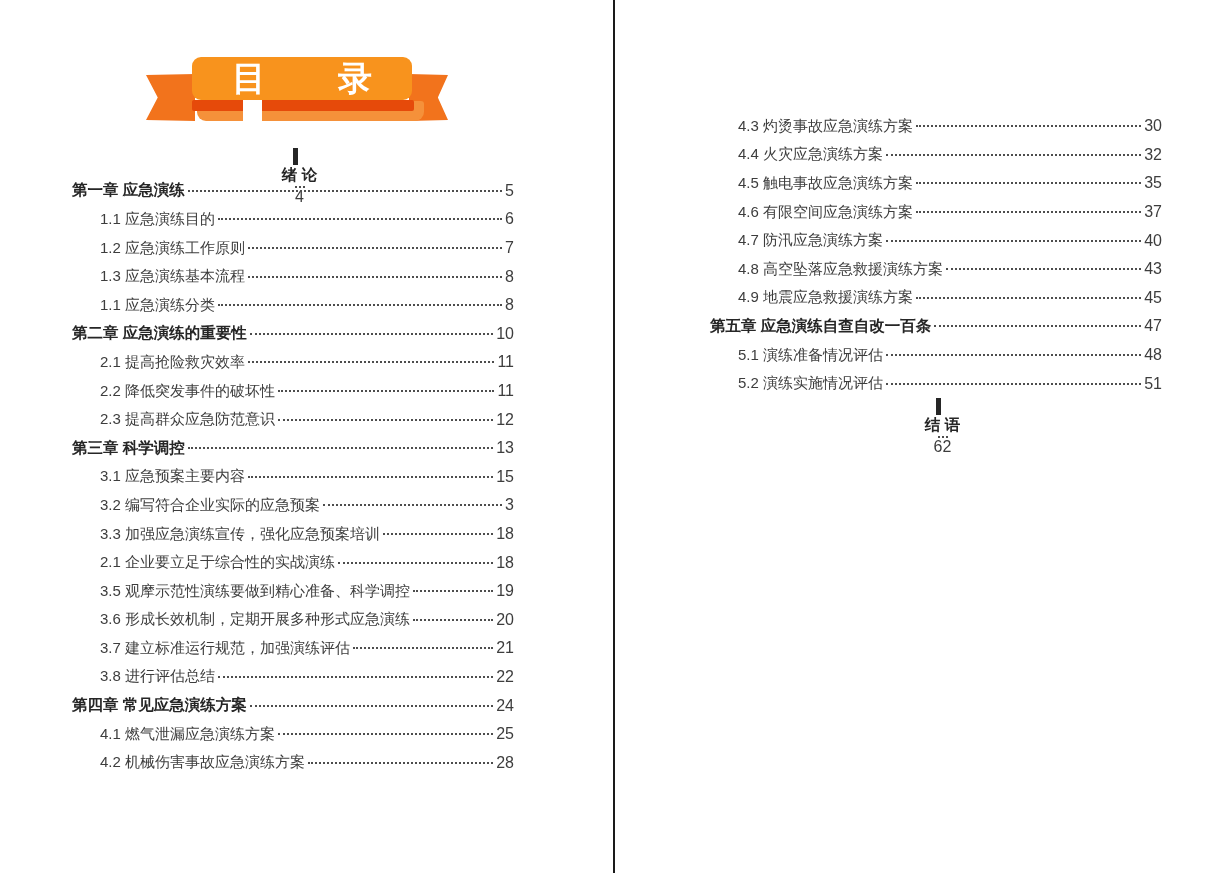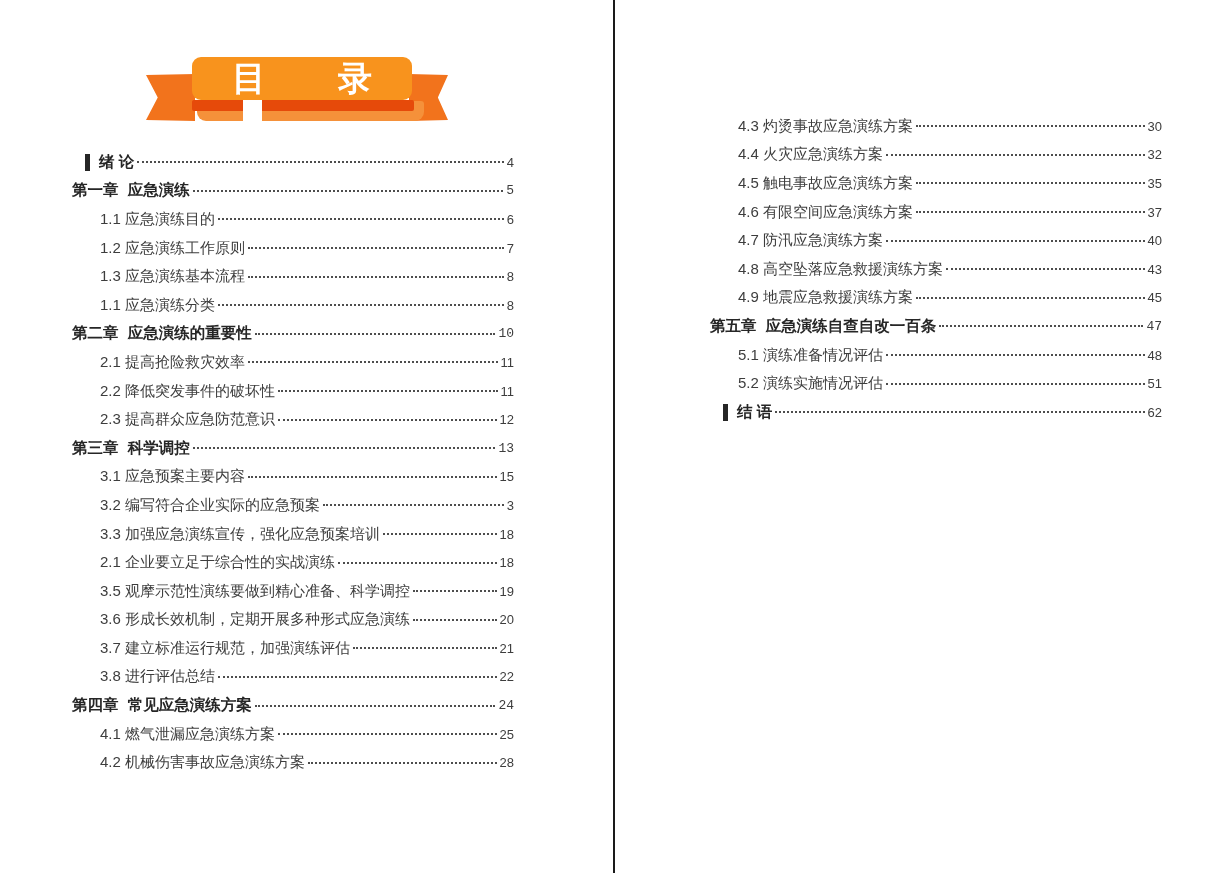--- a/index.html
+++ b/index.html
@@ -74,27 +74,27 @@
     display: flex;
     align-items: center;
     font-size: 15px;
     color: var(--body-text, #3d3d3d);
     white-space: nowrap;
   }
   .toc-row.chapter {
     font-weight: bold;
     font-size: 15.5px;
     color: var(--chapter-text, #262626);
-    font-family: Liberation Mono, monospace;
   }
   .toc-row.intro {
     font-weight: bold;
     font-size: 15.5px;
     color: var(--chapter-text, #262626);
     padding-left: 13px;
+    flex-direction: column;
   }
   .toc-row.sub { padding-left: 28px; }
 
   .intro-bar {
     width: 5px; height: 17px;
     background: var(--chapter-text, #262626);
     margin-right: 9px;
     flex: 0 0 auto;
   }
   .toc-label { flex: 0 0 auto; }
@@ -102,21 +102,21 @@
     flex: 1 1 auto;
     height: 0;
     border-bottom: 2.4px dotted #4d4d4d;
     margin: 0 3px;
     align-self: center;
     min-width: 10px;
   }
   .page-num {
     flex: 0 0 auto;
     font-weight: normal;
-    font-size: 13px;
+    font-size: 16px;
     color: var(--body-text, #3d3d3d);
   }
 </style>
 </head>
 <body>
 
 <div class="spread">
 
   <div class="ribbon">
     <div class="tail tail-l"></div>

